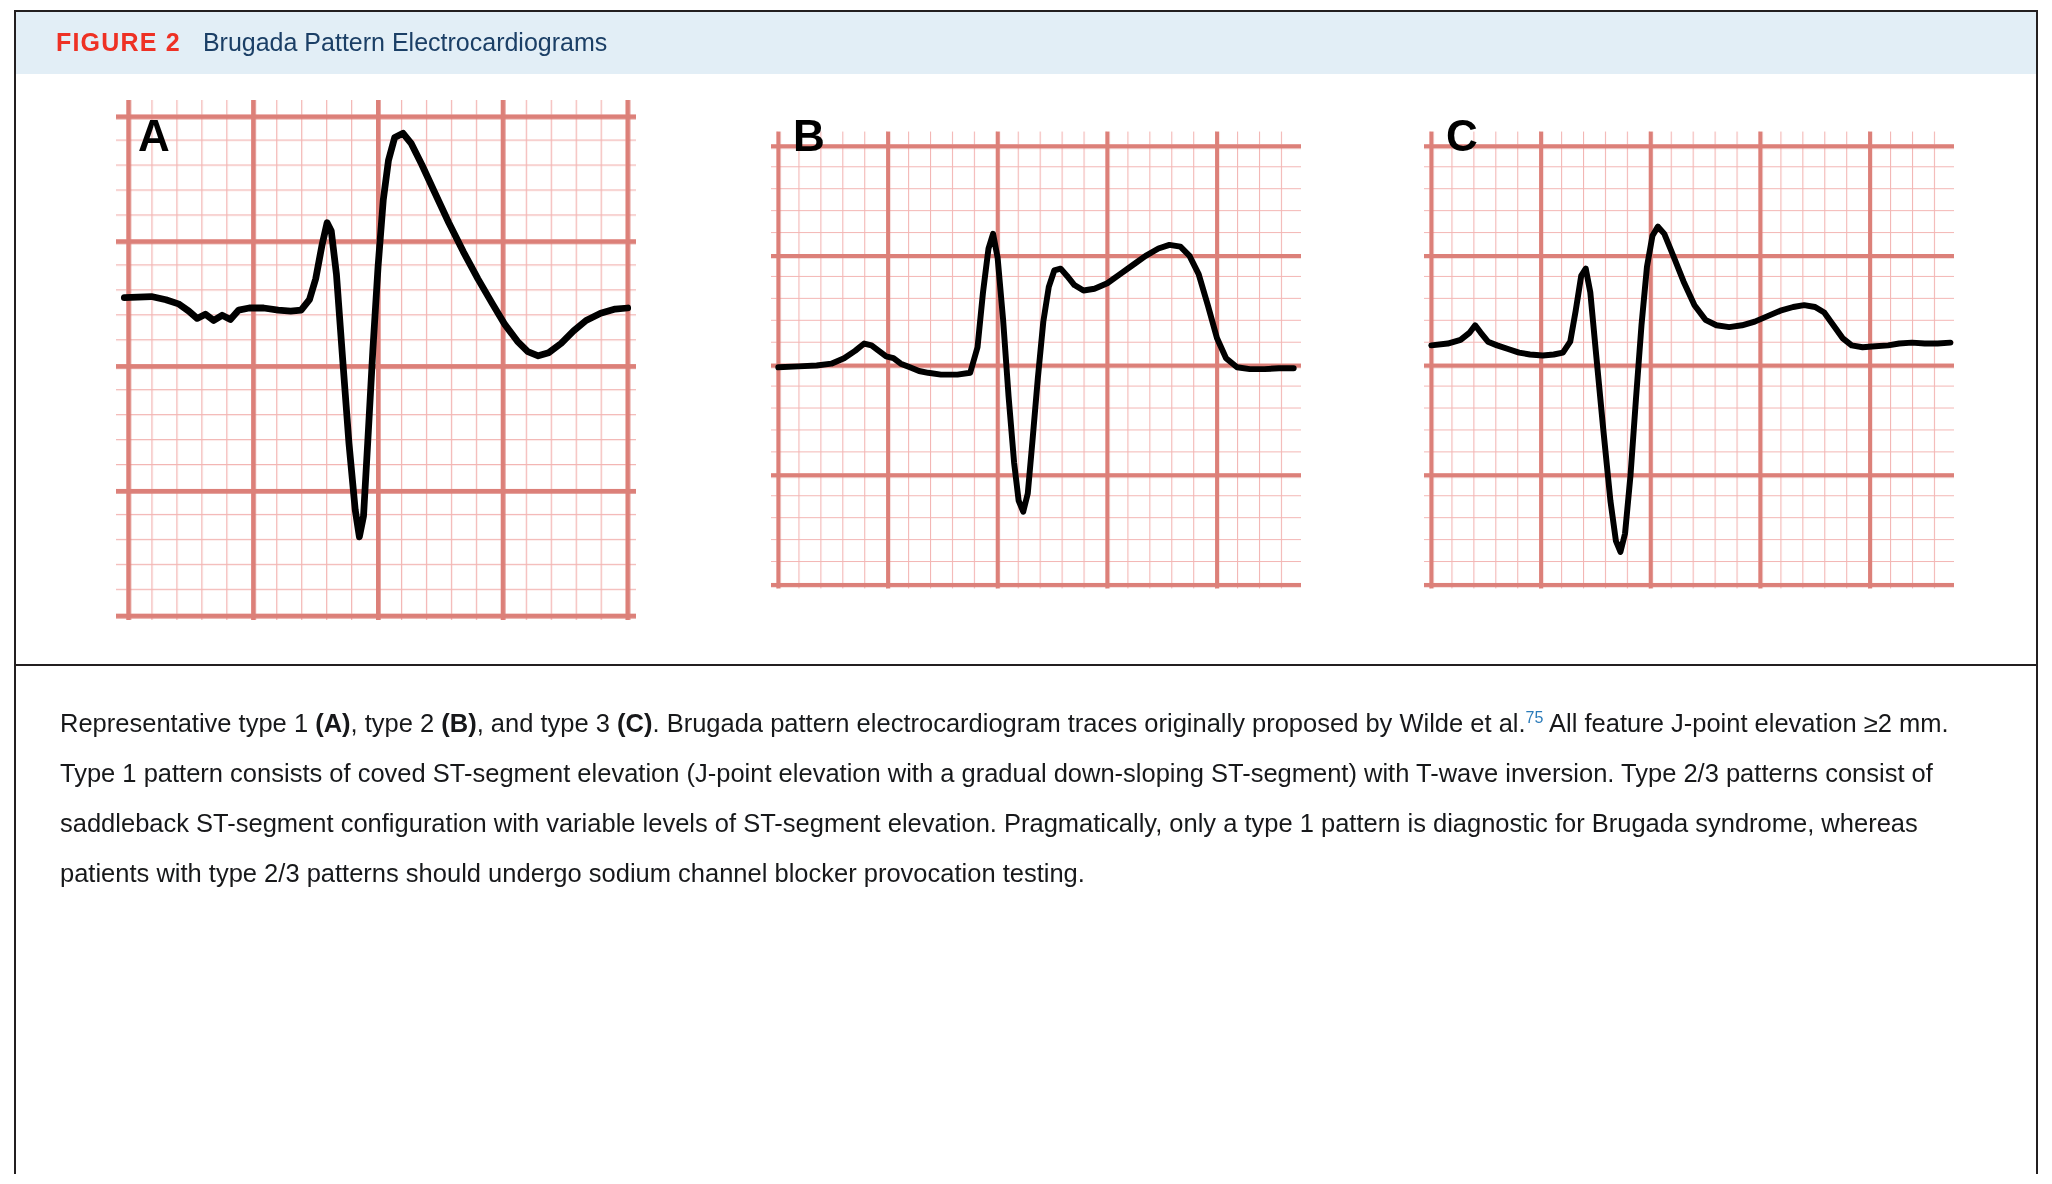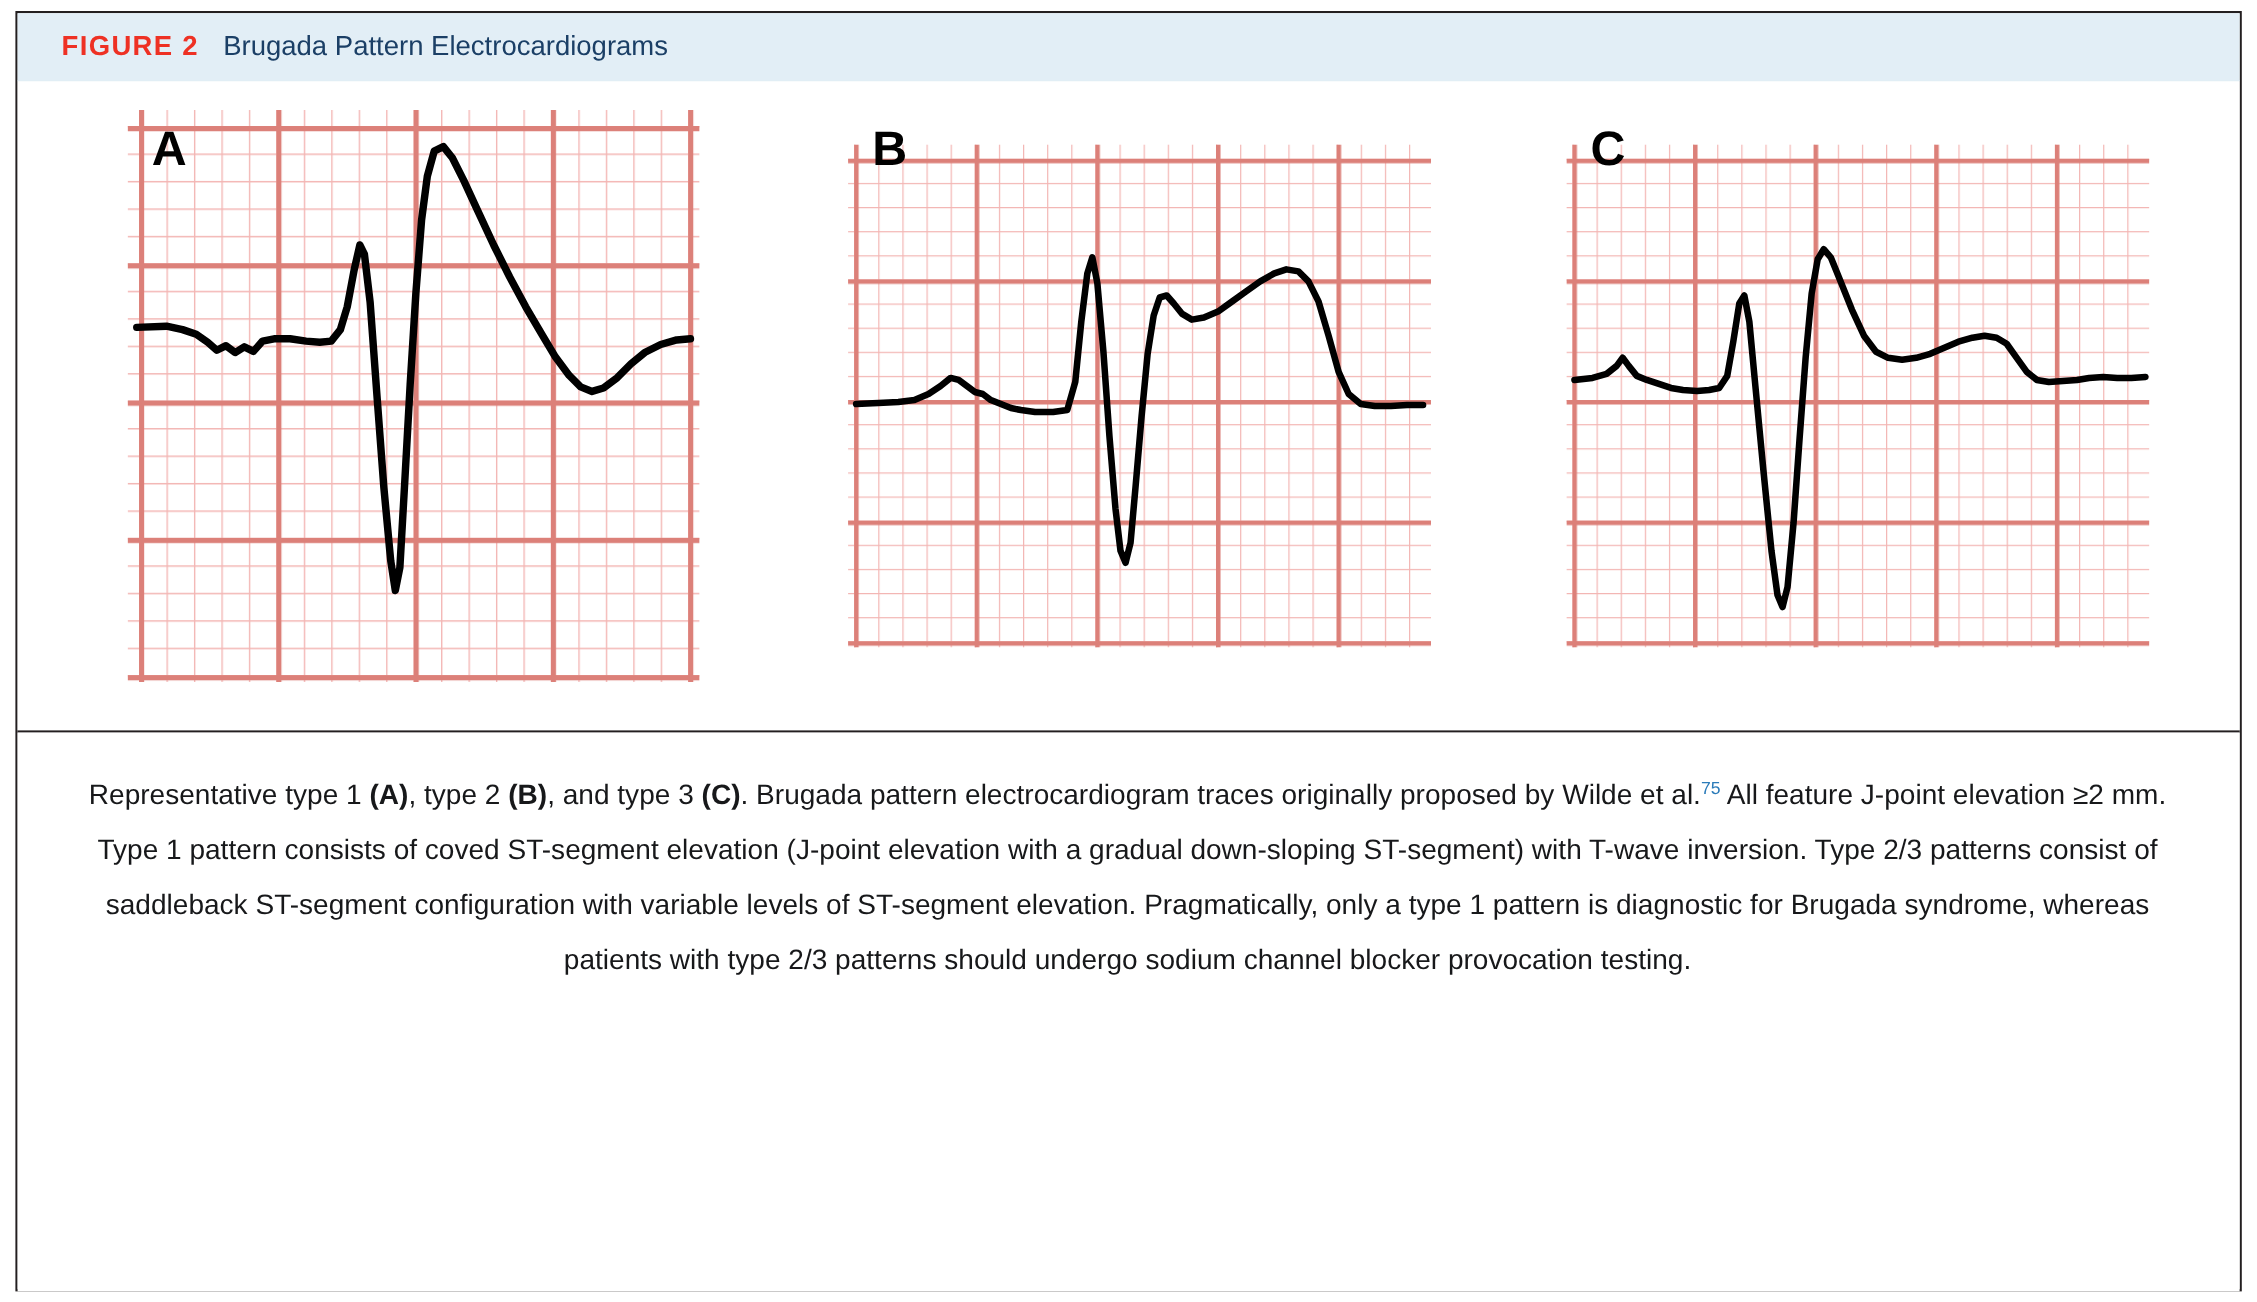--- a/index.html
+++ b/index.html
@@ -94,21 +94,21 @@
     width: 100%;
     height: 508px;
     background: #ffffff;
     padding: 32px 46px 0 44px;
   }
   .caption-text {
     font-family: "Liberation Sans", sans-serif;
     font-size: 25.5px;
     line-height: 50px;
     color: #17181a;
-    text-align: center;
+    text-align: left;
   }
   .caption-text b { font-weight: bold; }
   sup.ref {
     color: #2b7bb9;
     font-size: 16px;
     vertical-align: super;
     line-height: 0;
   }
 </style>
 </head>

